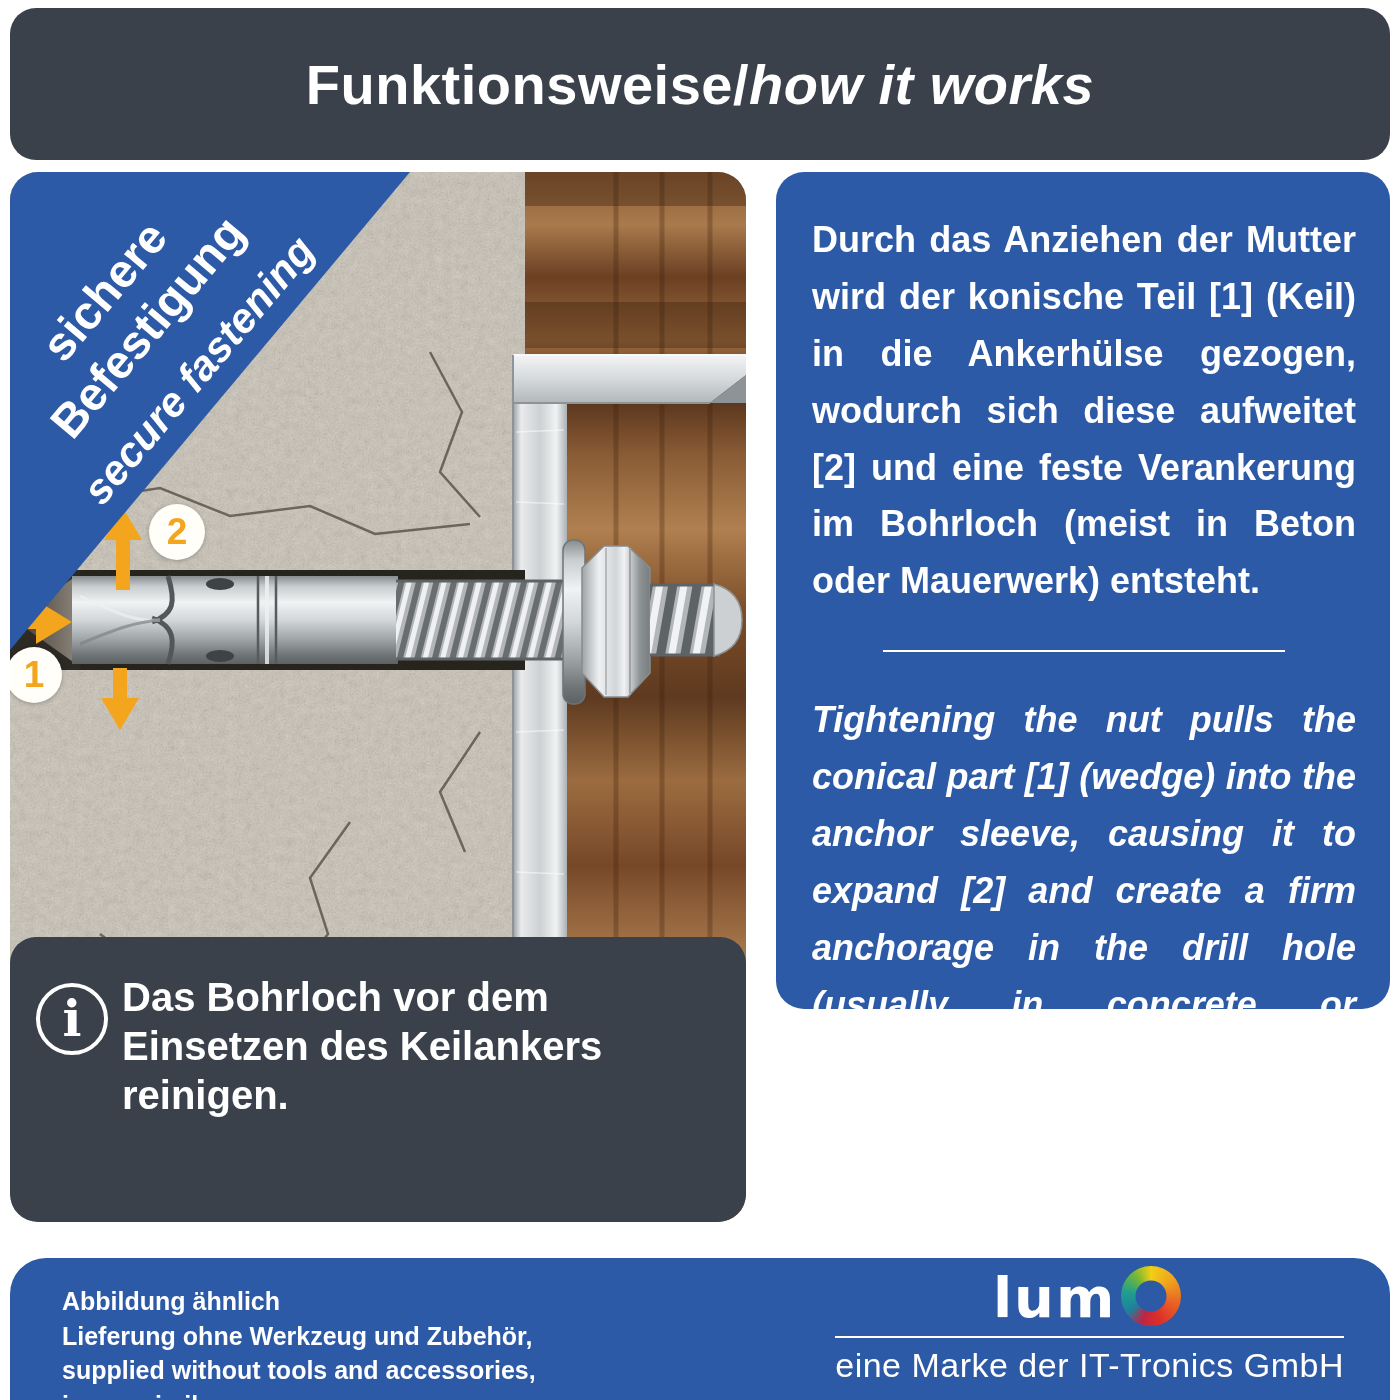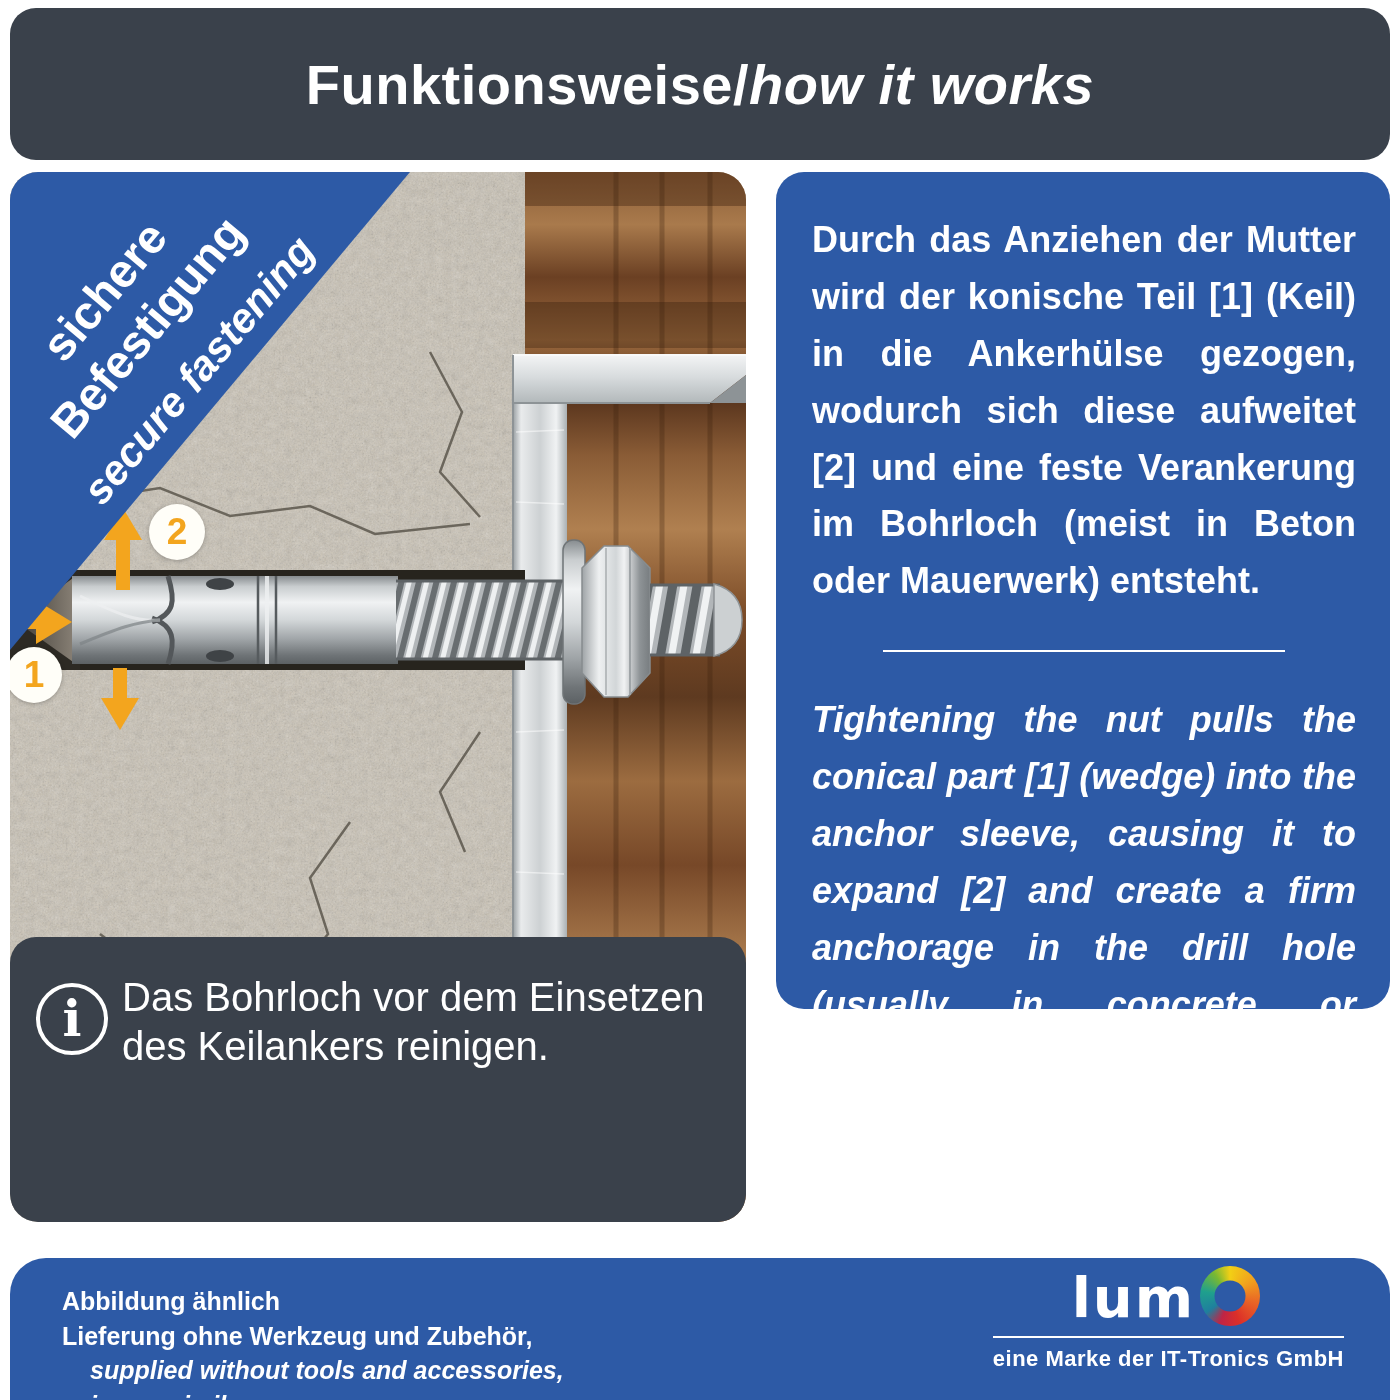--- a/index.html
+++ b/index.html
@@ -56,61 +56,61 @@
     background:var(--dark);border-radius:26px;
     display:flex;align-items:flex-start;
     padding:36px 34px 0 26px;color:#fff;
   }
   .info-icon{
     flex:0 0 auto;width:72px;height:72px;border:4px solid #fff;border-radius:50%;
     display:flex;align-items:center;justify-content:center;margin:10px 14px 0 0;
   }
   .info-icon span{font-family:"DejaVu Serif","Liberation Serif",serif;font-size:50px;font-weight:700;line-height:1;}
   .info-texts{flex:1;}
-  .info-texts .de{font-size:40px;font-weight:400;line-height:1.22;margin-bottom:20px;}
+  .info-texts .de{font-size:40px;font-weight:700;line-height:1.22;margin-bottom:20px;}
   .info-texts .en{font-size:37px;font-weight:400;line-height:1.25;}
 
   
   .panel-desc{
     position:absolute;left:776px;top:172px;width:614px;height:837px;
     background:var(--blue);border-radius:28px;
     padding:40px 34px 0 36px;color:#fff;
   }
   .panel-desc p{font-size:36px;font-weight:700;line-height:1.58;text-align:justify;text-align-last:left;}
   .panel-desc p.en{font-style:italic;}
   .panel-desc hr{border:none;border-top:2px solid #fff;width:74%;margin:40px auto 40px;}
 
   
   .footer-bar{
     position:absolute;left:10px;top:1258px;width:1380px;height:142px;
     background:var(--blue);border-radius:36px 36px 0 0;
     display:flex;color:#fff;
   }
   .note{margin:26px 0 0 52px;font-size:25px;line-height:1.38;}
   .note .nb{font-weight:700;}
-  .note .ni{font-weight:700;font-style:italic;margin-left:28px;}
+  .note .ni{font-weight:700;}
   .brand{margin:8px 46px 0 auto;text-align:center;}
   .logo-row{display:flex;align-items:center;justify-content:center;}
   .logo-text{
     font-family:"DejaVu Sans",sans-serif;font-size:56px;font-weight:700;
     line-height:1;letter-spacing:2px;color:#fff;
   }
   .logo-ring{
     position:relative;width:60px;height:60px;border-radius:50%;margin:0 5px 4px;
     background:conic-gradient(from 0deg,
       #f2cf15 0deg,#f0a01e 55deg,#e96426 105deg,#dc2f28 160deg,
       #c02445 200deg,#1f7f9e 235deg,#1fa08d 280deg,#79b832 325deg,#f2cf15 360deg);
     display:inline-block;
   }
   .logo-ring .ring-hole{
     position:absolute;left:50%;top:50%;width:31px;height:31px;border-radius:50%;
     transform:translate(-50%,-50%);background:var(--blue);
   }
   .brand-divider{height:2px;background:#fff;margin:6px 0 8px;}
-  .tagline{font-size:22px;font-weight:700;letter-spacing:.5px;white-space:nowrap;}
+  .tagline{font-size:34px;font-weight:400;letter-spacing:.5px;white-space:nowrap;}
 </style>
 </head>
 <body>
 
 <div class="canvas">
 
   <header class="top-banner">
     <h1><span>Funktionsweise</span><span>/</span><span class="it">how it works</span></h1>
   </header>
 

